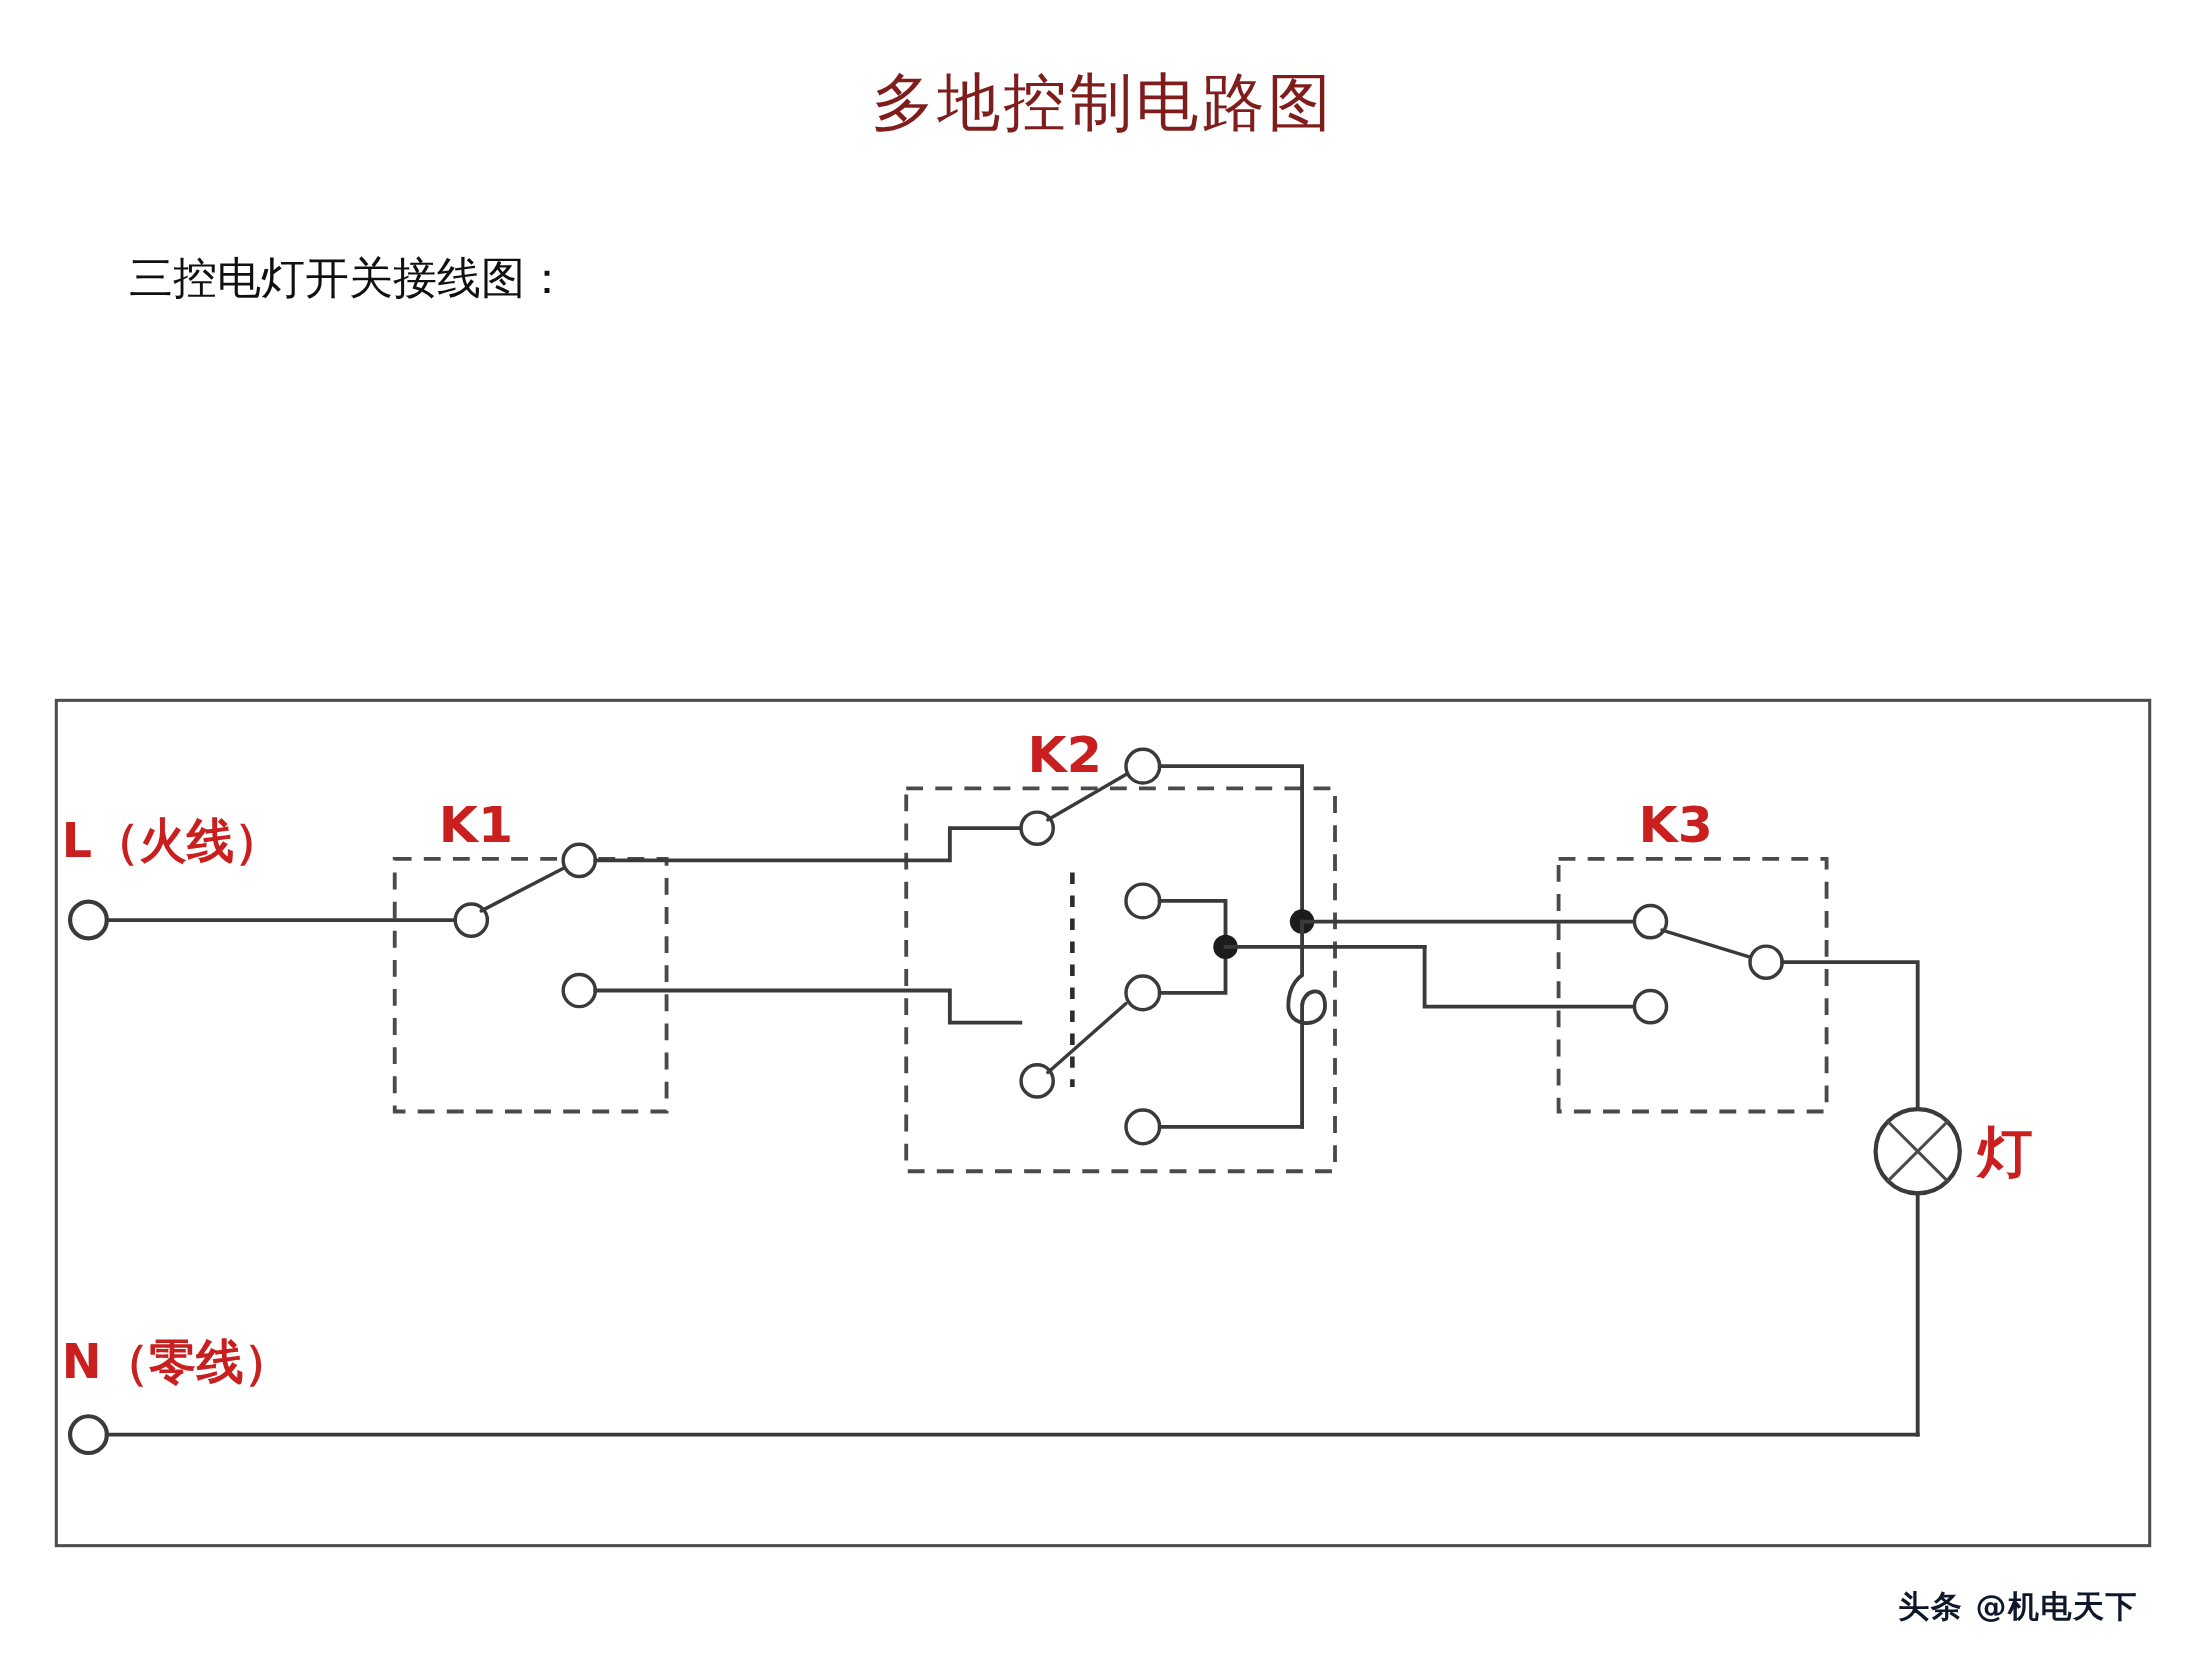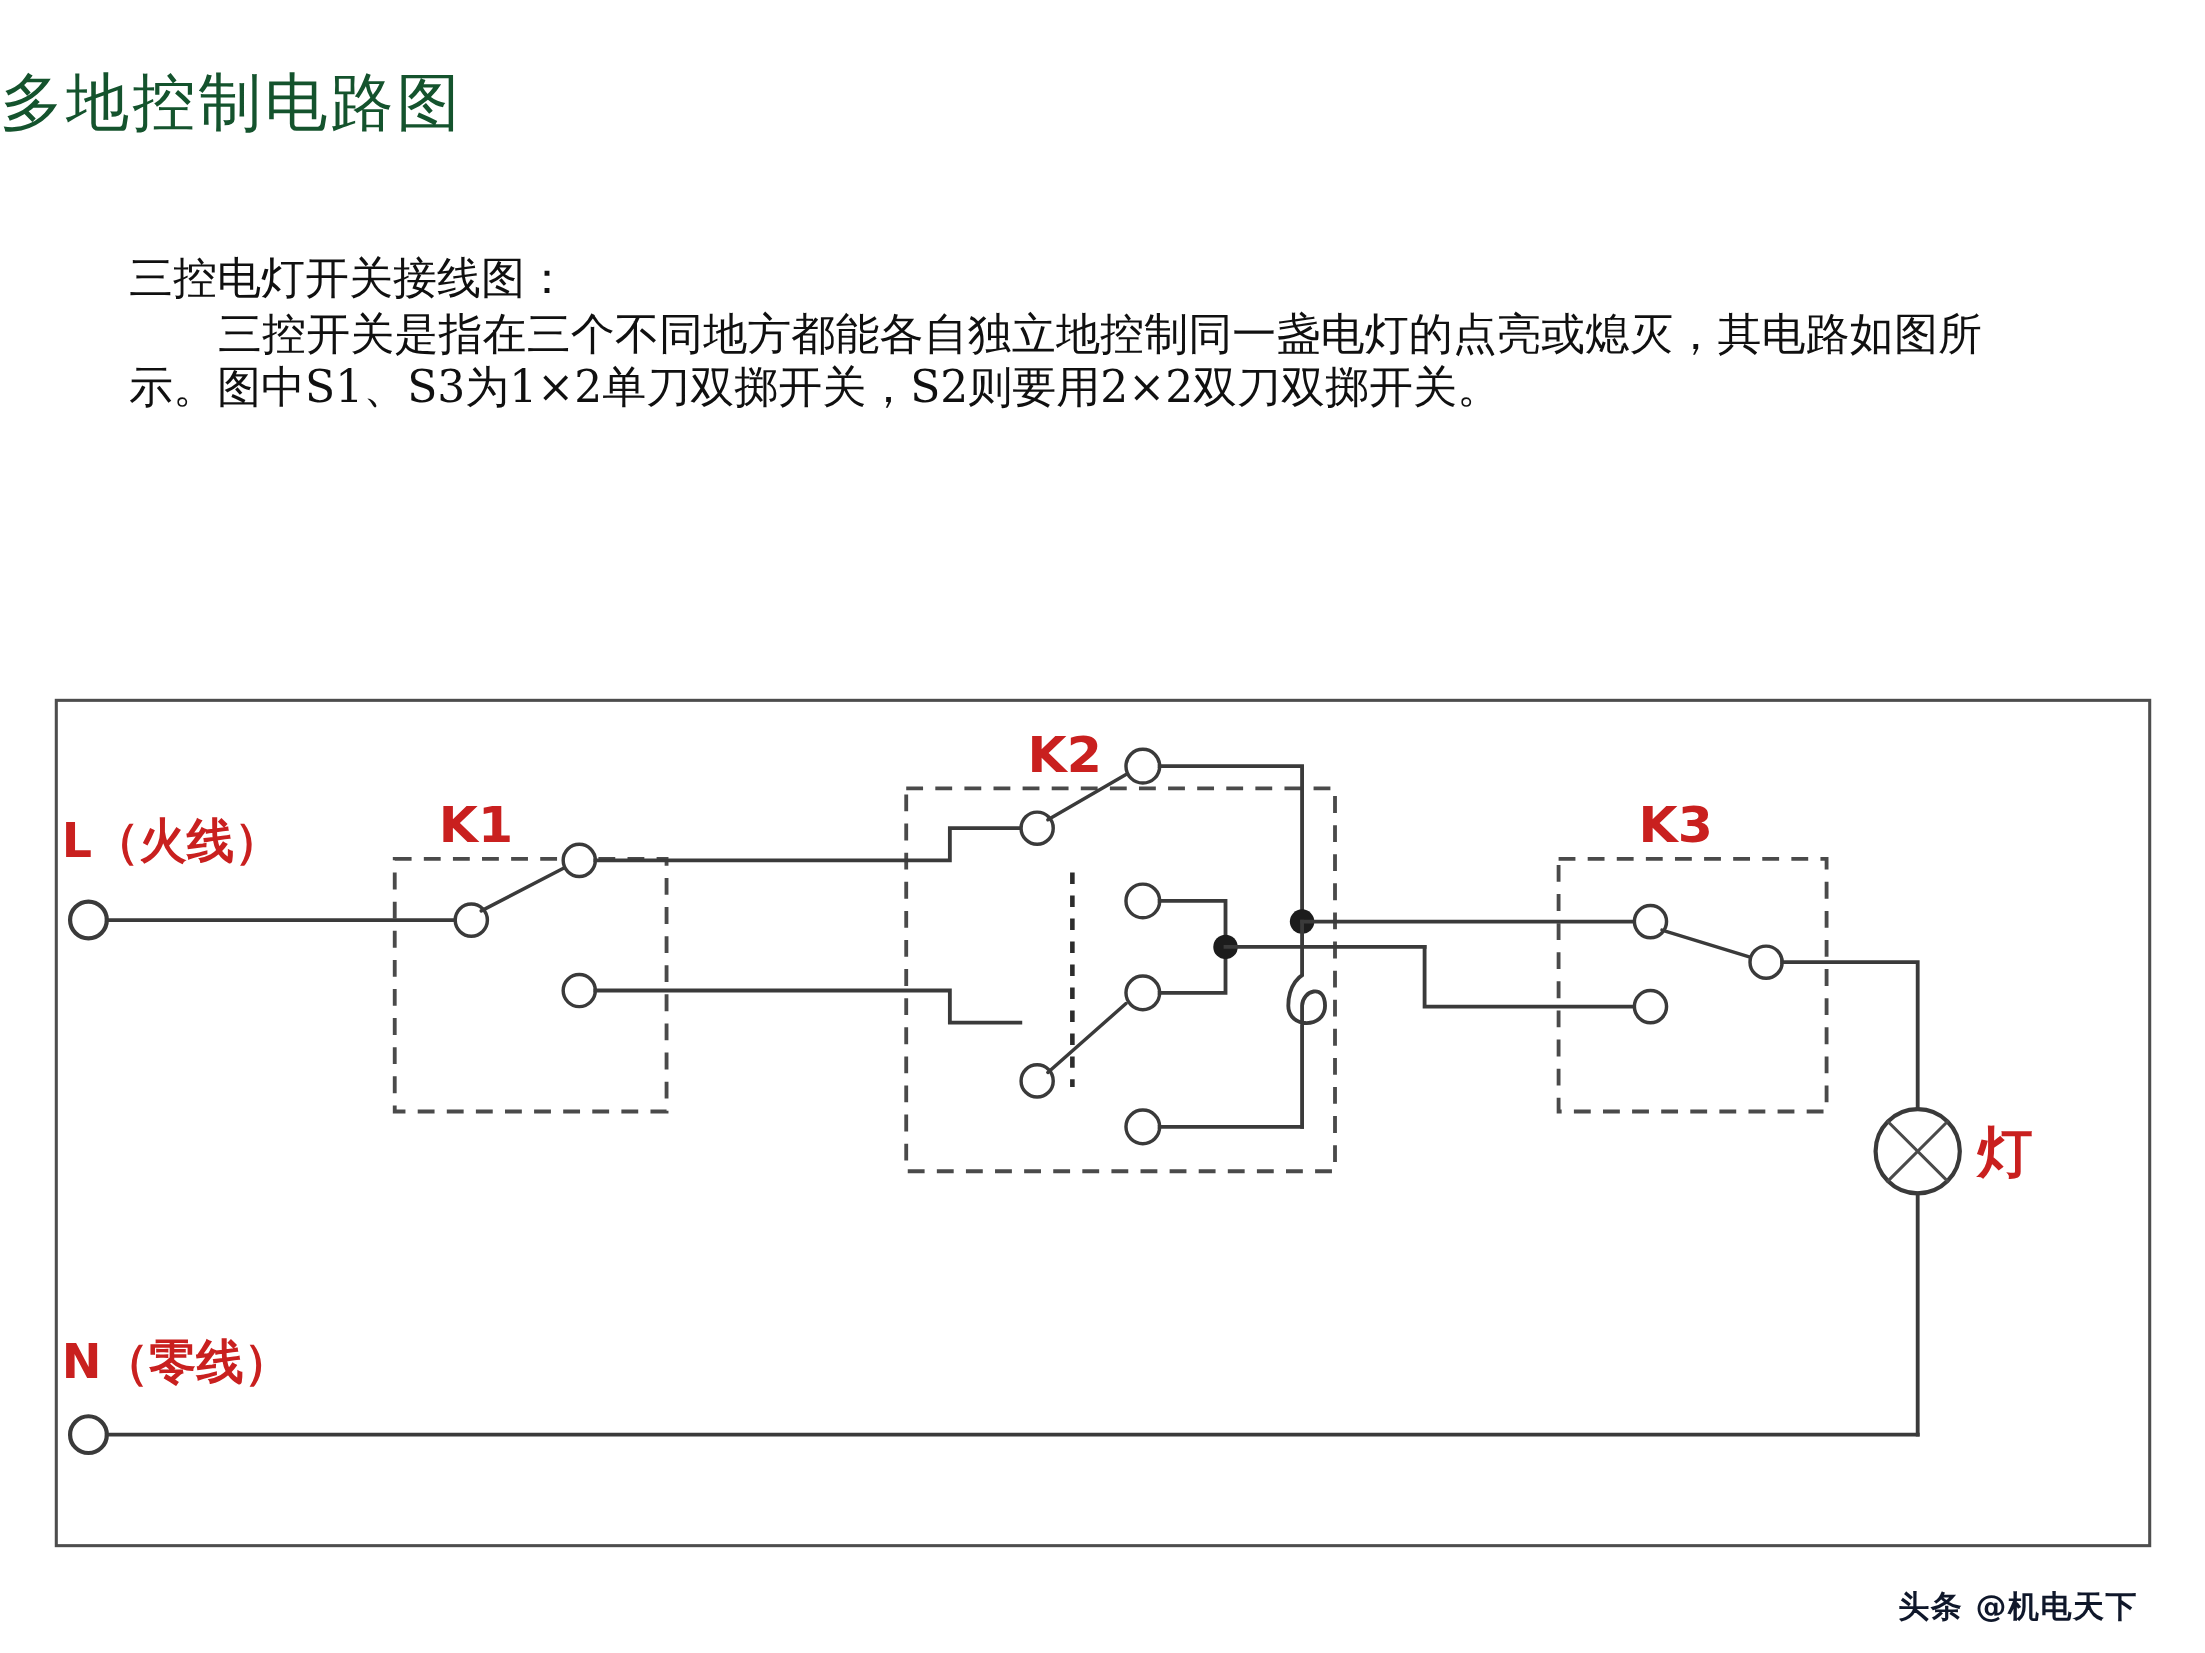--- a/index.html
+++ b/index.html
@@ -15,26 +15,26 @@
     color: #000000;
     overflow: hidden;
   }
 
   
   #page-title {
     position: absolute;
     left: 0;
     top: 60px;
     width: 2205px;
-    text-align: left;
+    text-align: center;
     font-size: 63px;
     font-weight: 400;
     letter-spacing: 3.1px;
     font-family: "DejaVu Serif", "Liberation Serif", serif;
-    color: #14532d;
+    color: #7f1d1d;
   }
 
   
   #body-text {
     position: absolute;
     left: 129px;
     top: 251px;
     width: 1853px;
     font-size: 44px;
     line-height: 1.22;
@@ -95,21 +95,20 @@
   .outerframe { fill: none; stroke: #4d4d4d; stroke-width: 4; }
   .lampring { fill: #ffffff; stroke: #3a3a3a; stroke-width: 5.5; }
 </style>
 </head>
 <body>
 
 <div id="page-title">多地控制电路图</div>
 
 <div id="body-text">
   <span class="lead">三控电灯开关接线图：</span>
-  <span class="para">三控开关是指在三个不同地方都能各自独立地控制同一盏电灯的点亮或熄灭，其电路如图所示。图中S1、S3为1×2单刀双掷开关，S2则要用2×2双刀双掷开关。</span>
 </div>
 
 <div id="diagram-wrap">
 <svg id="circuit-svg" viewBox="0 0 2740 1110" xmlns="http://www.w3.org/2000/svg">
 
   <rect class="outerframe" x="3" y="3" width="2734" height="1104"></rect>
 
   <rect class="boxdash" x="445" y="210" width="355" height="330"></rect>
   <rect class="boxdash" x="1113" y="118" width="560" height="500"></rect>
   <rect class="boxdash" x="1965" y="210" width="350" height="330"></rect>

